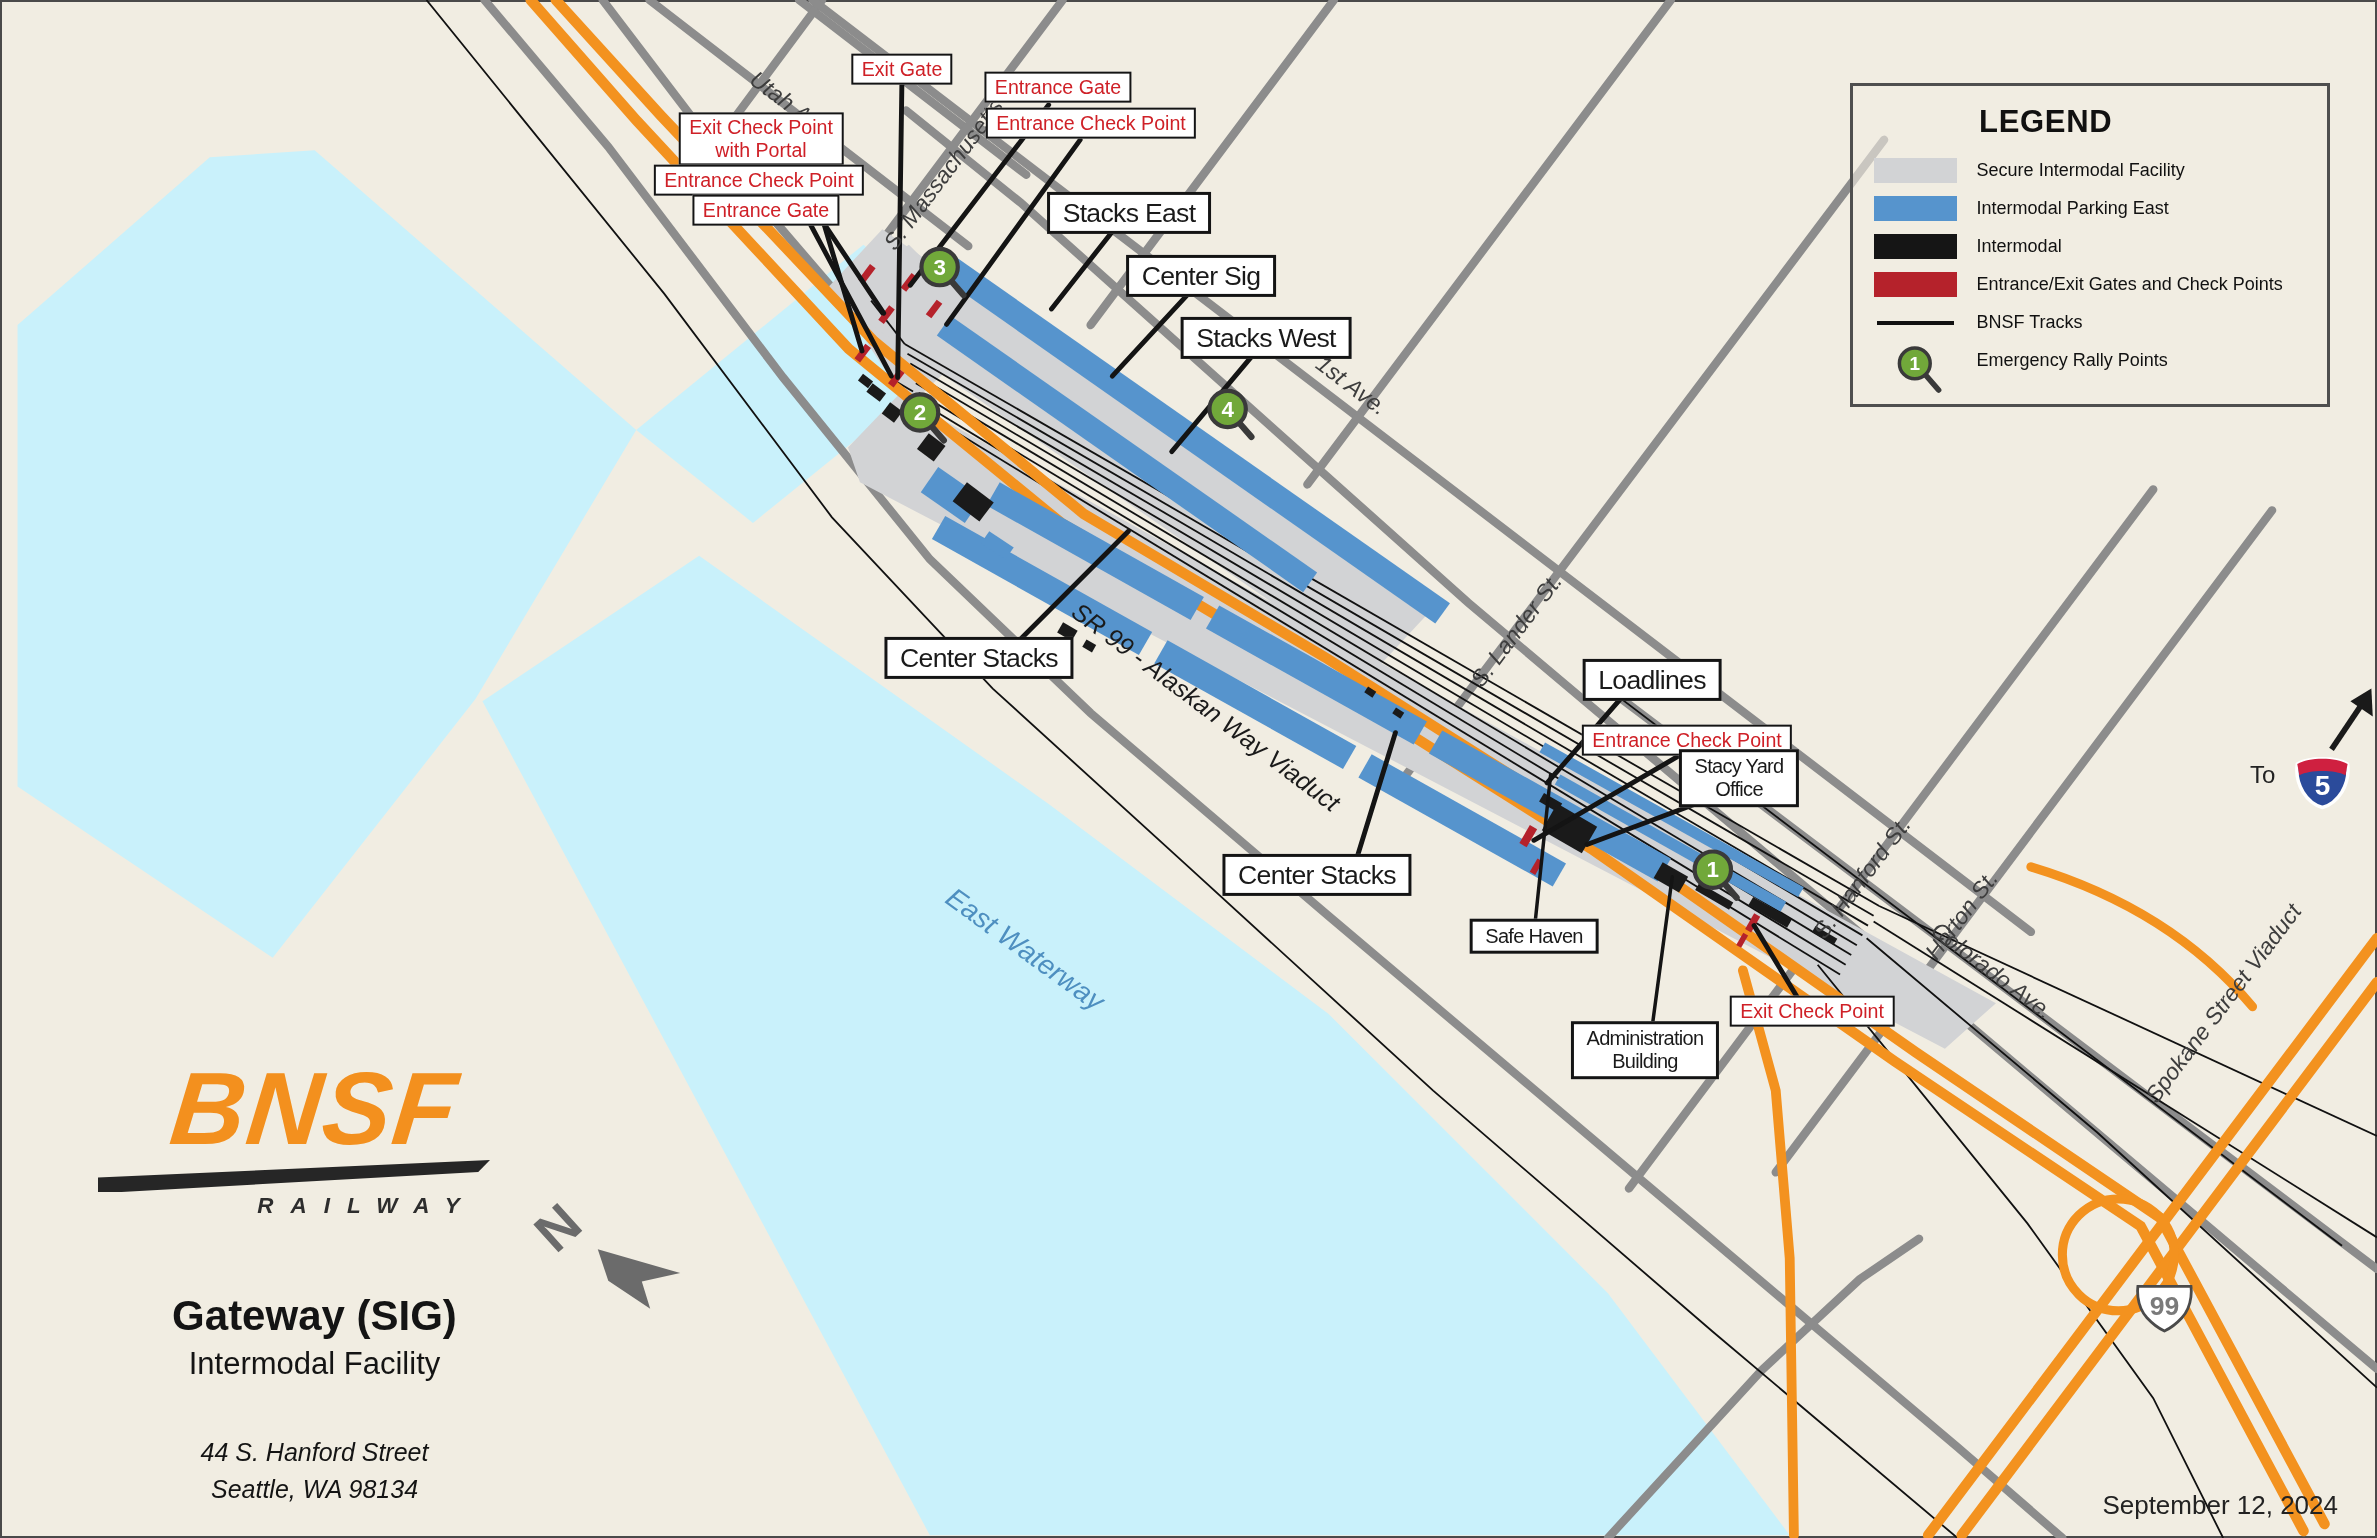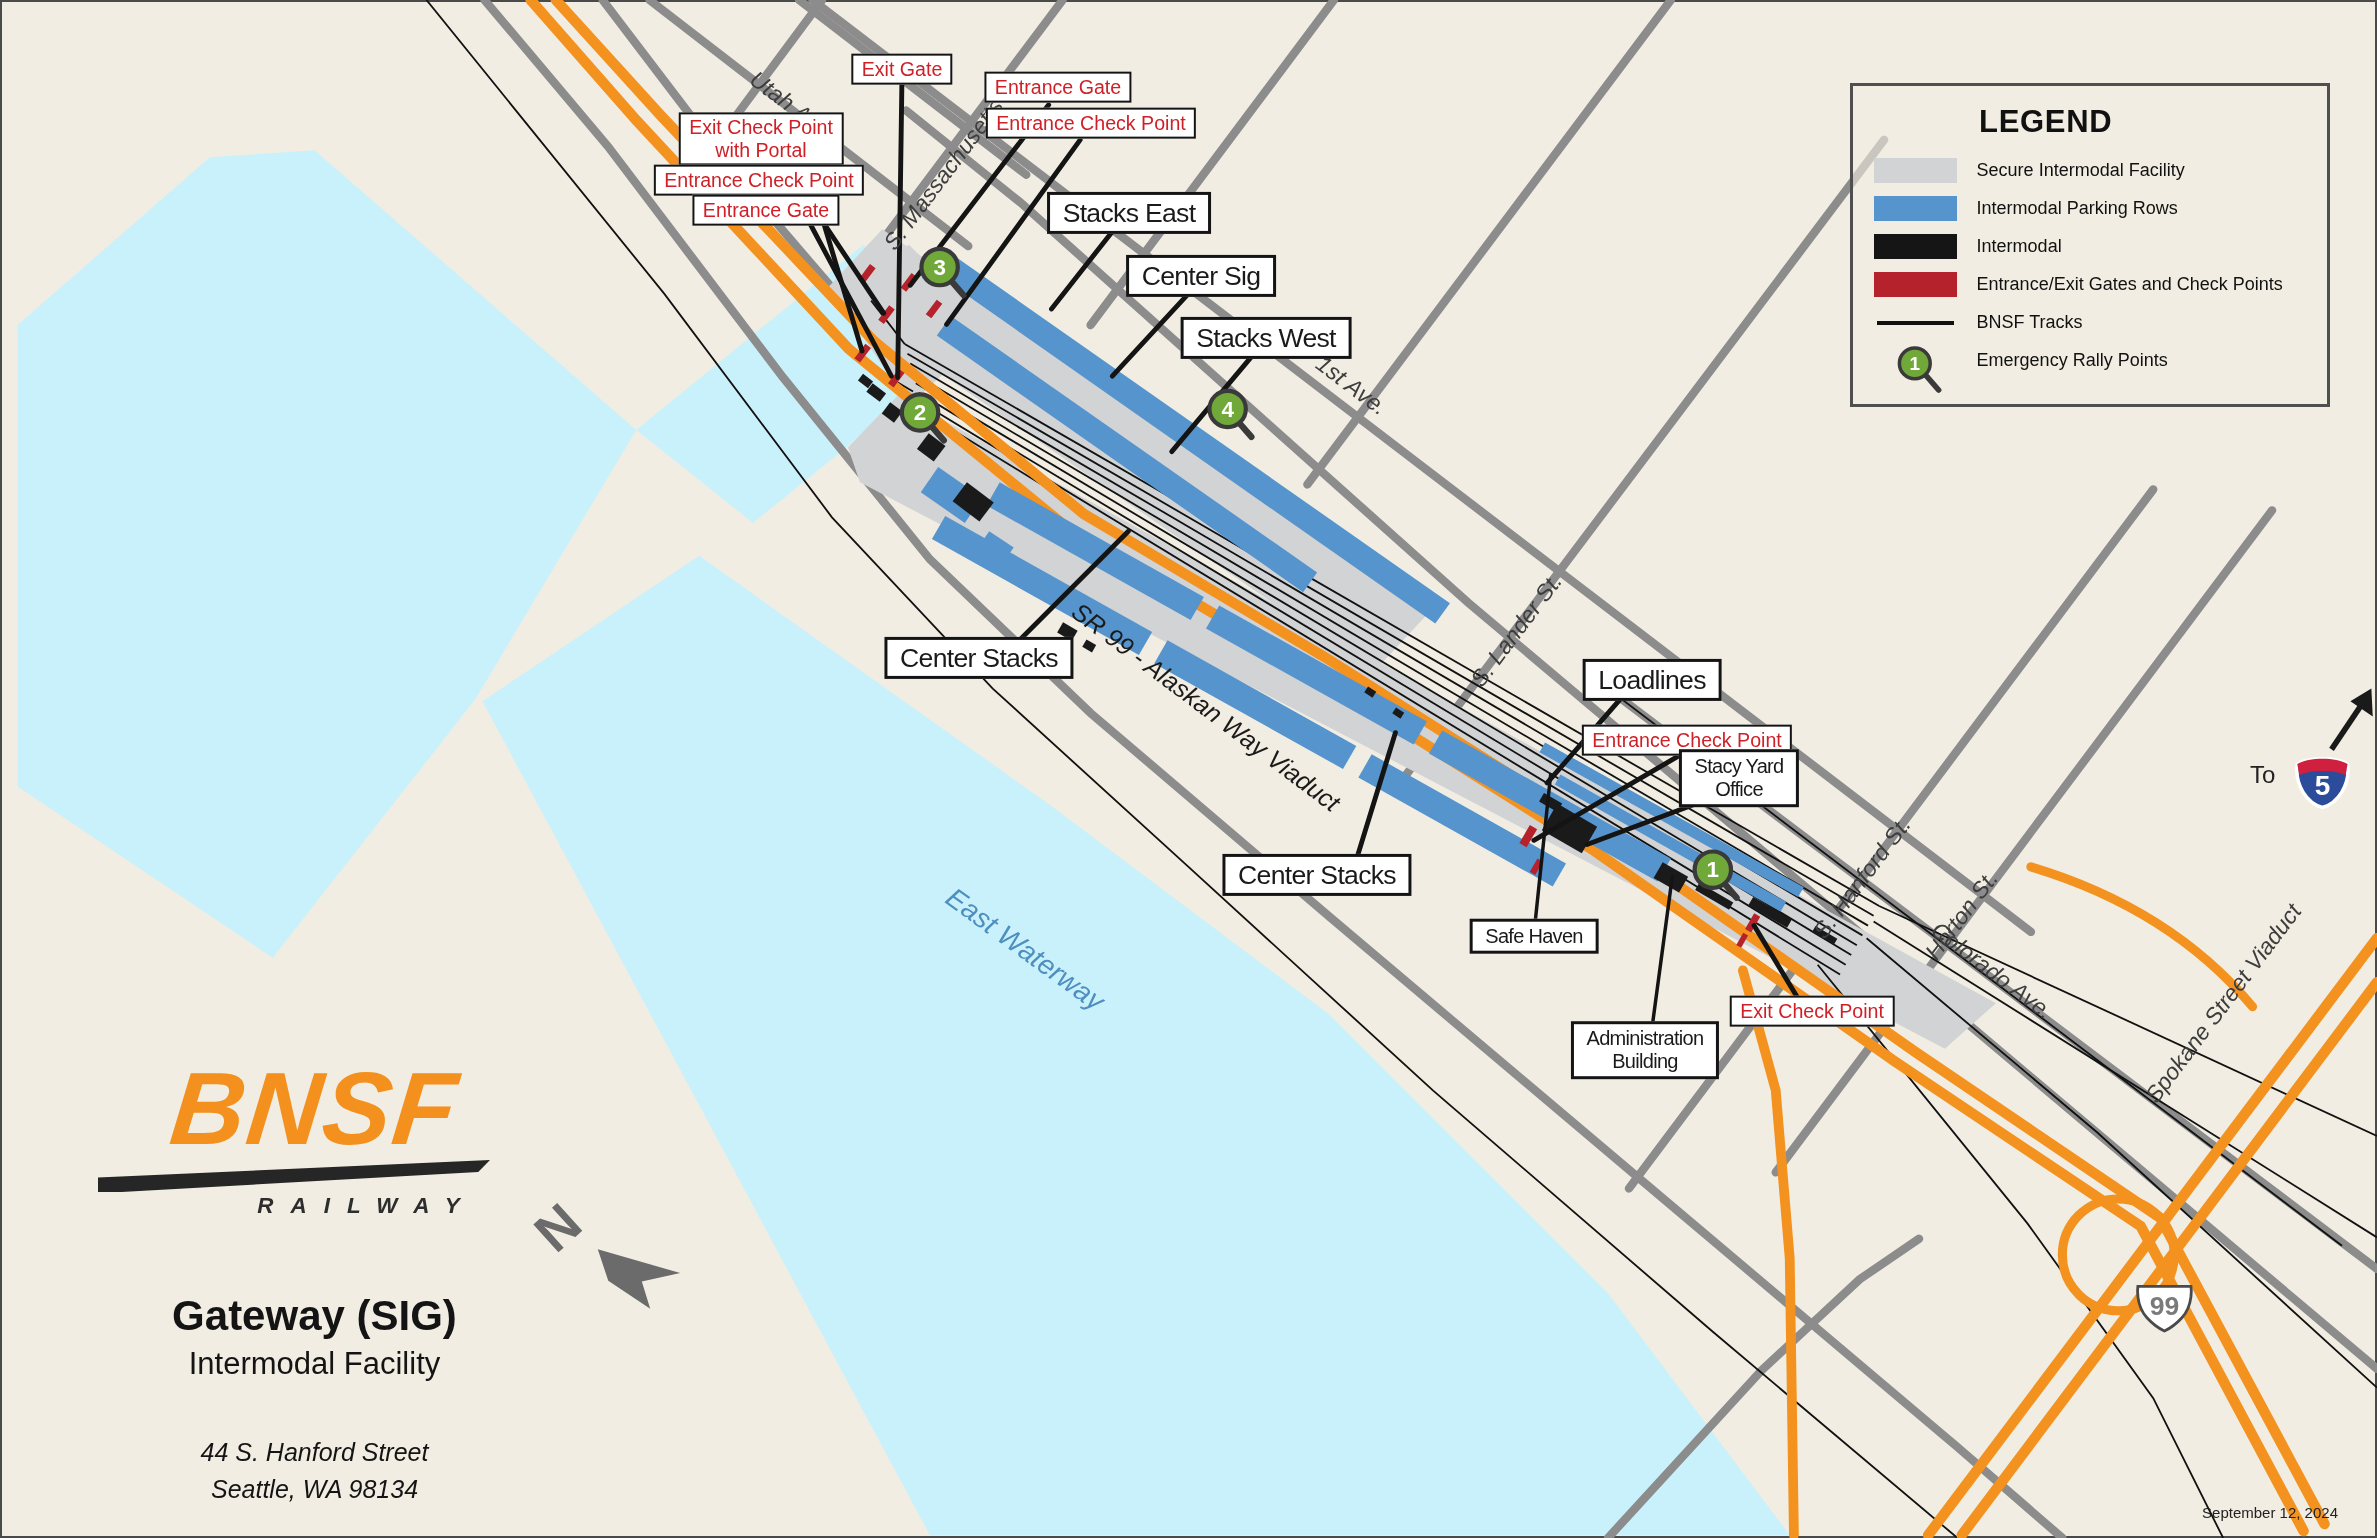--- a/index.html
+++ b/index.html
@@ -30,21 +30,21 @@
   .llab{font-size:18px;color:#111;}
   .titleblock{position:absolute;left:77px;top:1063px;width:475px;text-align:center;z-index:40;color:#141414;}
   .bnsf{font-size:103px;font-weight:bold;font-style:italic;color:#f3901e;letter-spacing:1.4px;
         transform:skewX(-6deg);line-height:0.9;}
   .swoosh{width:392px;height:32px;margin:4.2px auto 0 21px;background:#262626;
           clip-path:polygon(0 100%,0 55%,100% 0,97% 38%,6% 100%);}
   .railway{font-size:22.4px;font-weight:bold;font-style:italic;letter-spacing:17px;color:#2d2d2d;margin:1.4px 0 18px 105px;}
   .tb1{font-size:42px;font-weight:bold;line-height:1.25;}
   .tb2{font-size:31px;margin-top:4.2px;}
   .tbaddr{font-size:25px;font-style:italic;margin-top:52px;line-height:1.45;}
-  .mapdate{position:absolute;right:39px;bottom:17px;font-size:15px;color:#222;z-index:40;}
+  .mapdate{position:absolute;right:39px;bottom:17px;font-size:26px;color:#222;z-index:40;}
   .to5{position:absolute;left:2250px;top:761px;font-size:24px;color:#222;z-index:40;}
 </style>
 </head>
 <body>
 
 <div id="canvas">
 
   <svg class="map" width="2377" height="1538" viewBox="0 0 3400 2200">
 
     <g>
@@ -258,21 +258,21 @@
   </div>
 
   <div class="legend">
     <h2>LEGEND</h2>
     <div class="lrow">
       <div class="lsw gray"></div>
       <div class="llab">Secure Intermodal Facility</div>
     </div>
     <div class="lrow">
       <div class="lsw blue"></div>
-      <div class="llab">Intermodal Parking Rows</div>
+      <div class="llab">Intermodal Parking East</div>
     </div>
     <div class="lrow">
       <div class="lsw black"></div>
       <div class="llab">Intermodal</div>
     </div>
     <div class="lrow">
       <div class="lsw red"></div>
       <div class="llab">Entrance/Exit Gates and Check Points</div>
     </div>
     <div class="lrow">

